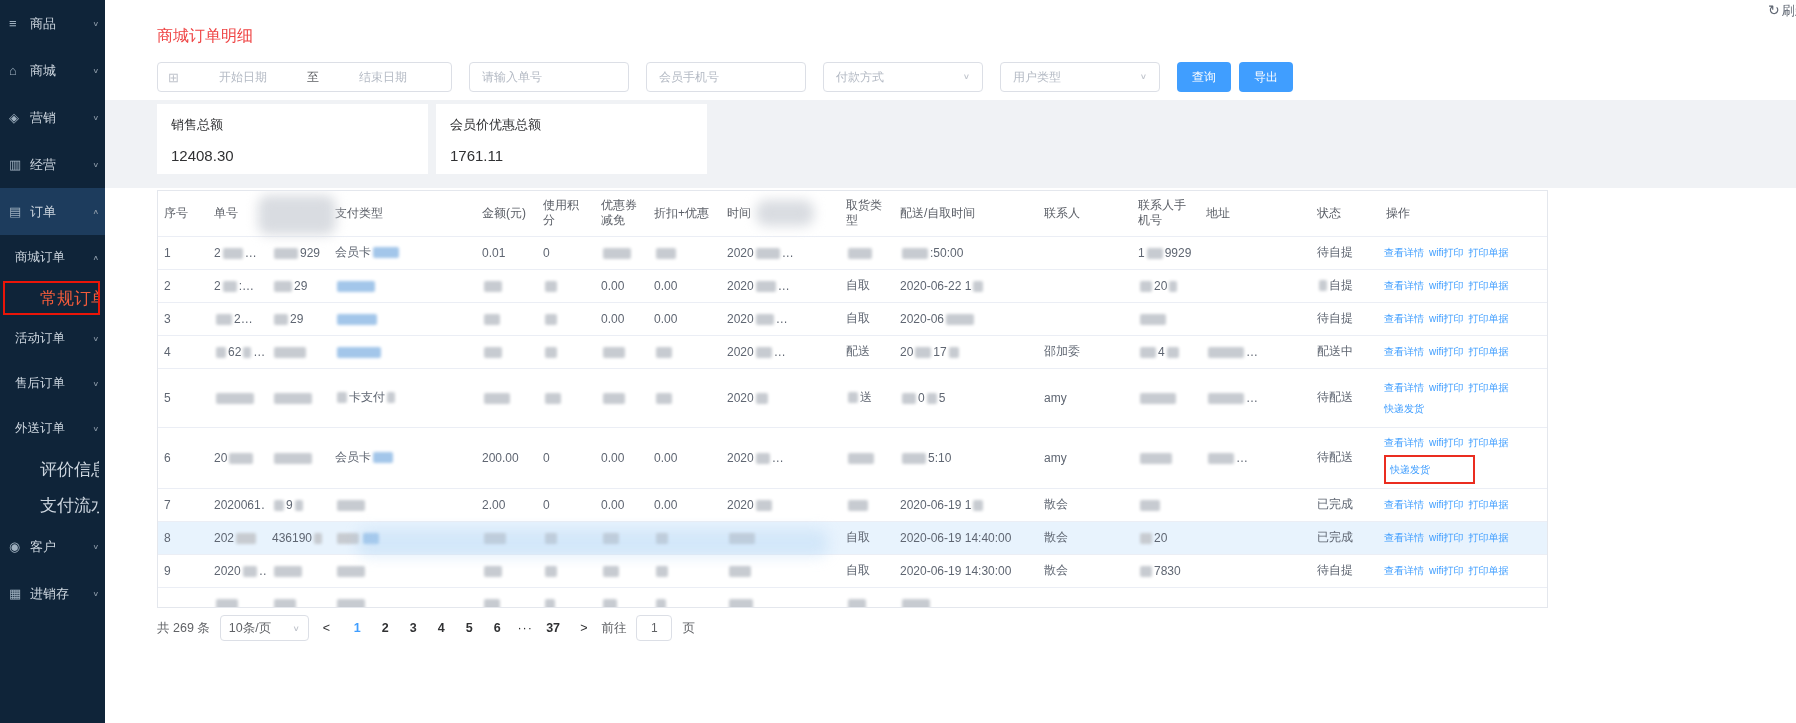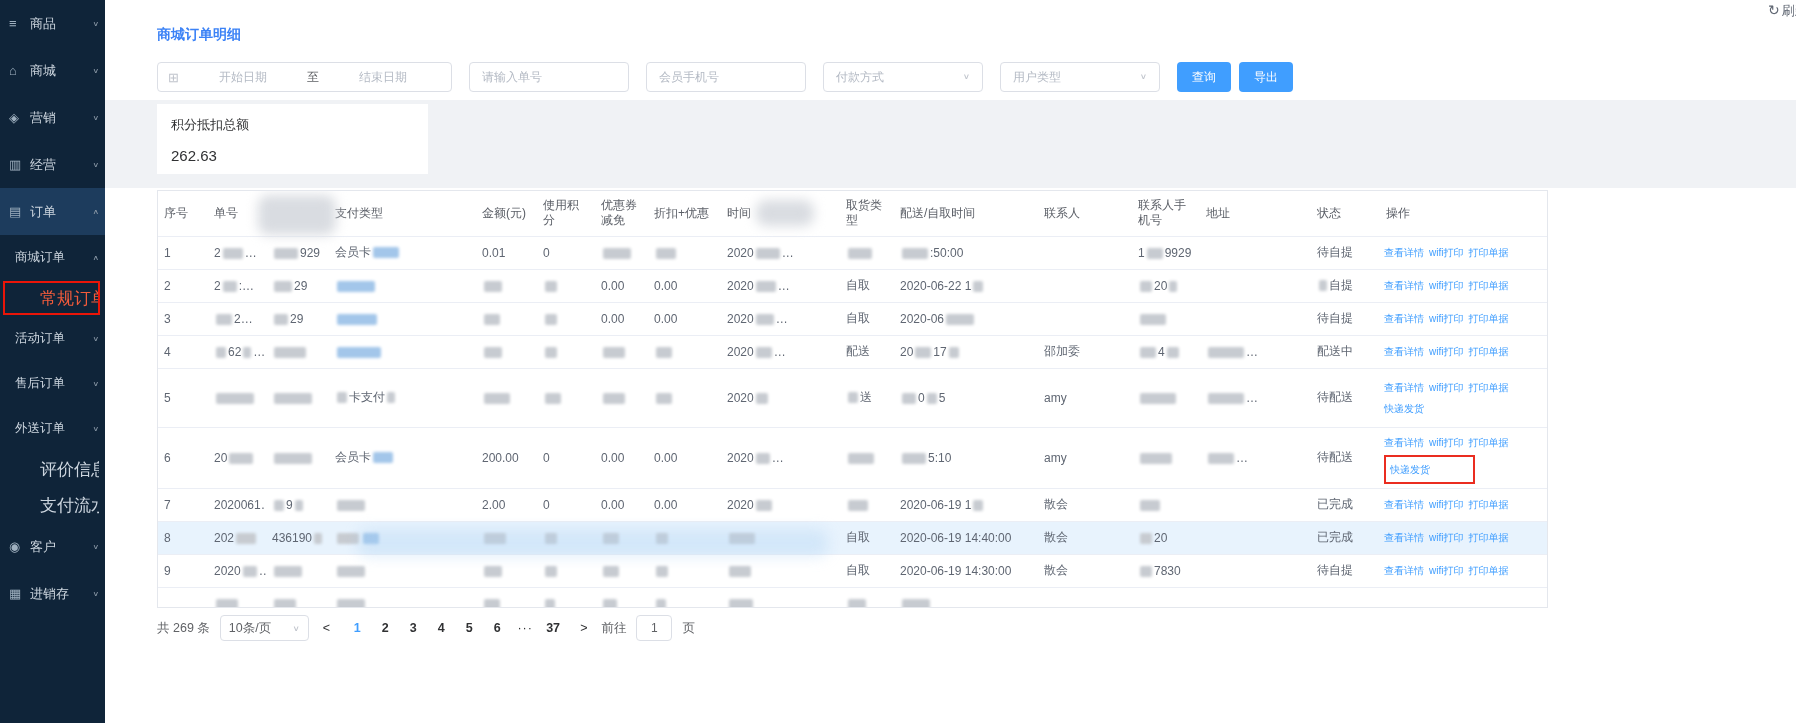--- a/index.html
+++ b/index.html
@@ -15,21 +15,21 @@
   .side-item.selected{color:#f25b3b;}
   .side-icon{width:16px;margin-right:5px;color:#9fb0bf;font-size:13px;flex:none;}
   .side-label{flex:1;overflow:hidden;}
   .side-chevron{margin-left:auto;font-size:9px;color:#8b99a7;transform:scale(1,.75);flex:none;}
   .side-item.annotated::after{content:"";position:absolute;left:3px;right:5px;top:1px;bottom:1px;border:2px solid #ea1508;pointer-events:none;}
   .side-item.pinned{position:absolute;bottom:-30px;left:0;right:0;}
 
   
   .main{position:absolute;left:105px;top:0;width:1691px;height:723px;background:#fff;overflow:hidden;}
   .gray-strip{position:absolute;left:0;top:100px;width:100%;height:88px;background:#f0f2f5;}
-  .page-title{position:absolute;left:52px;top:26px;font-size:14px;font-weight:bold;color:#3b82f6;}
+  .page-title{position:absolute;left:52px;top:26px;font-size:16px;font-weight:normal;color:#ef4444;}
 
   
   .filter-bar{position:absolute;left:52px;top:62px;display:flex;align-items:center;gap:17px;}
   .date-box{width:295px;height:30px;border:1px solid #dcdfe6;border-radius:4px;display:flex;align-items:center;padding:0 10px;background:#fff;}
   .cal{color:#c0c4cc;margin-right:6px;font-size:13px;}
   .ph{color:#b4bac4;}
   .flex1{flex:1;text-align:center;}
   .sep{color:#606266;margin:0 6px;}
   .f-input,.f-select{width:160px;height:30px;border:1px solid #dcdfe6;border-radius:4px;background:#fff;line-height:28px;padding:0 12px;color:#b4bac4;}
   .f-select{display:flex;align-items:center;justify-content:space-between;}
@@ -169,22 +169,26 @@
       <span class="chev">∨</span>
     </div>
     <div class="btn-group">
       <button class="btn">查询</button>
       <button class="btn">导出</button>
     </div>
   </div>
 
   <div class="stats-row">
       <div class="stat-card">
-        <div class="stat-label">积分抵扣总额</div>
-        <div class="stat-value">262.63</div>
+        <div class="stat-label">销售总额</div>
+        <div class="stat-value">12408.30</div>
+      </div>
+      <div class="stat-card">
+        <div class="stat-label">会员价优惠总额</div>
+        <div class="stat-value">1761.11</div>
       </div>
     </div>
 
   <div class="table-wrap">
     <div class="blob b1"></div>
     <div class="blob b2"></div>
     <div class="blob b3"></div>
     <table class="tbl">
       <colgroup>
         <col style="width:50px">

